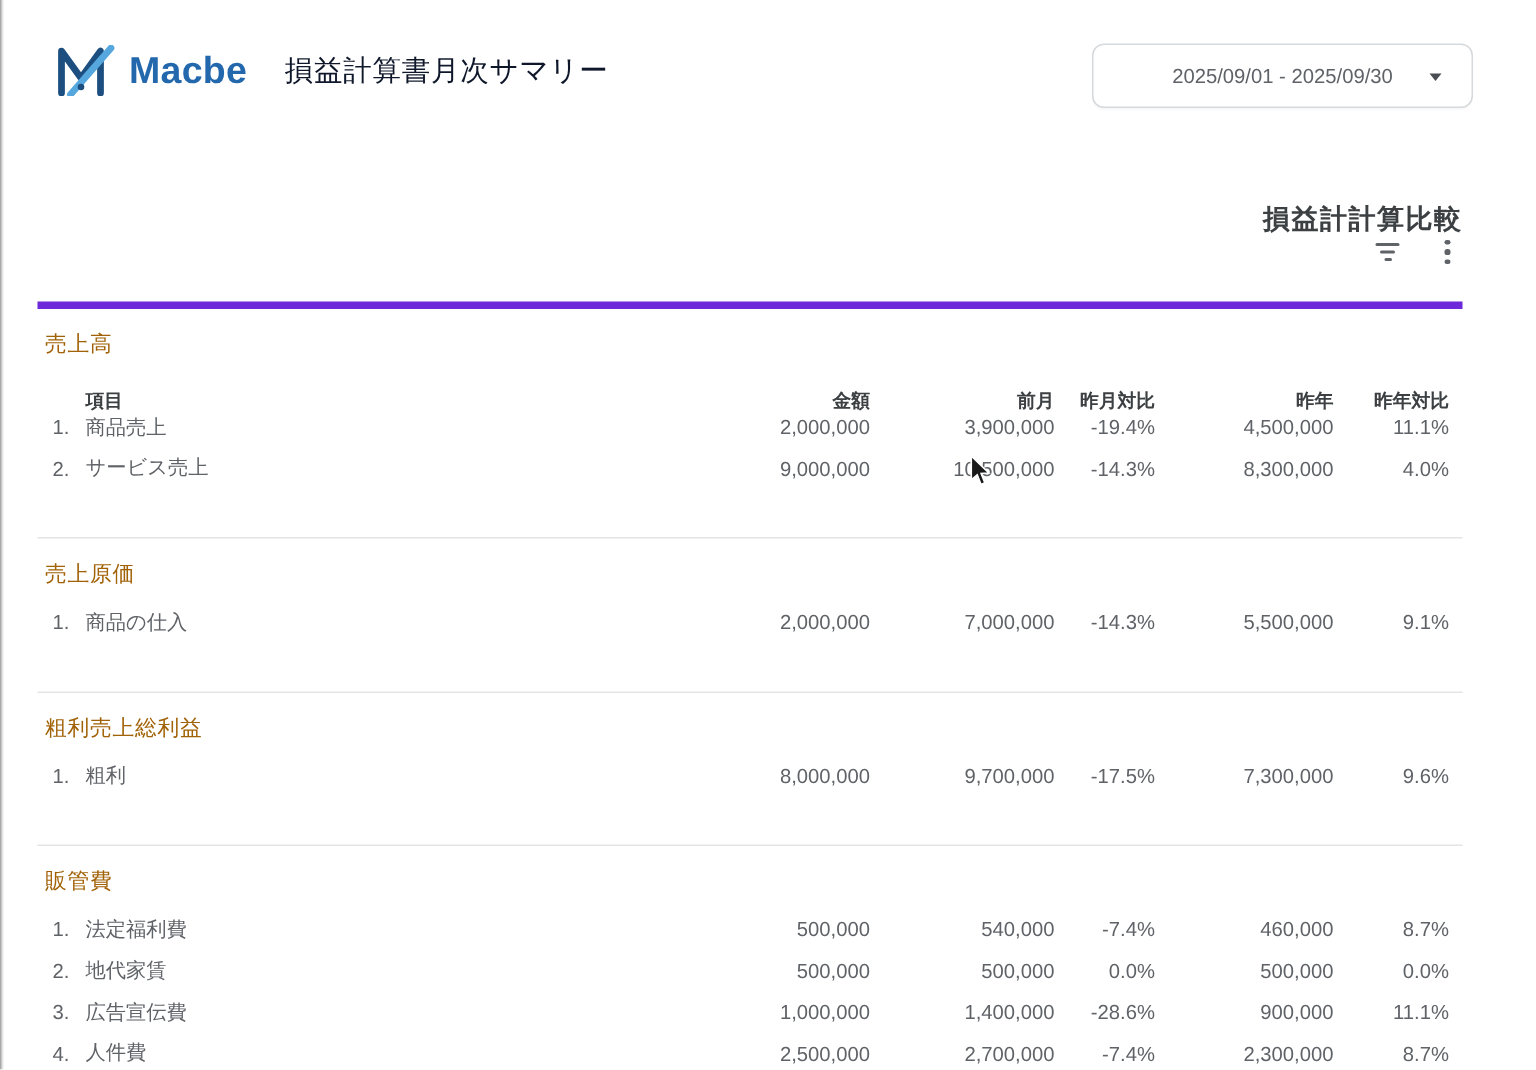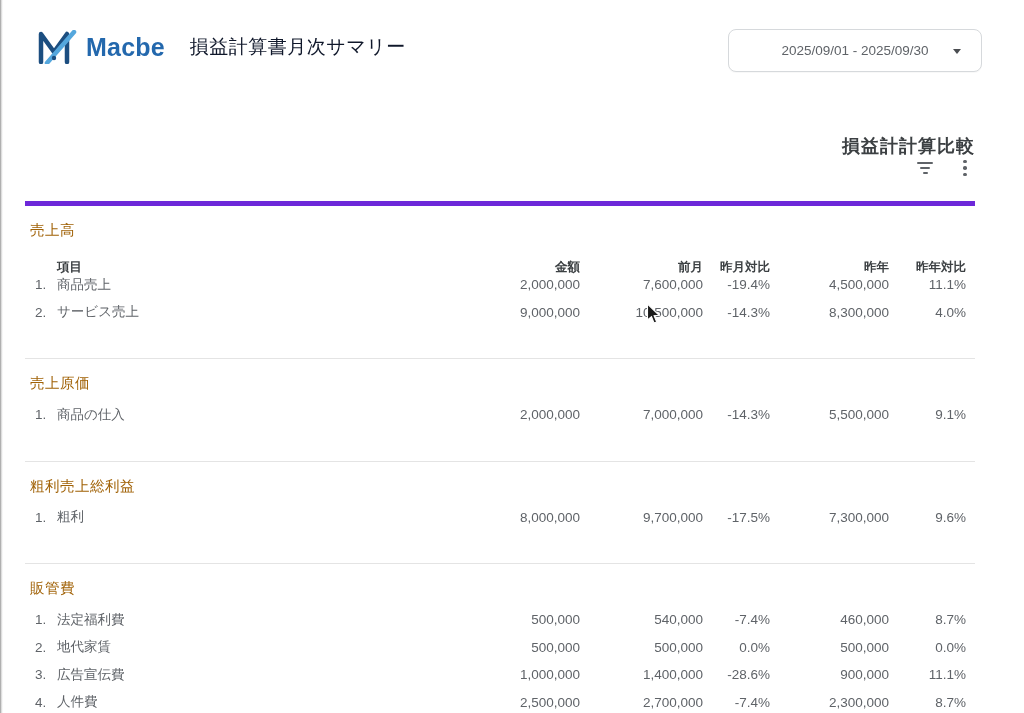--- a/index.html
+++ b/index.html
@@ -149,21 +149,21 @@
       <div class="c c-r">前月</div>
       <div class="c c-r">昨月対比</div>
       <div class="c c-r">昨年</div>
       <div class="c c-r c-last">昨年対比</div>
     </div>
     <div class="rows">
       <div class="t-row">
         <div class="c c-num">1.</div>
         <div class="c c-item">商品売上</div>
         <div class="c c-r">2,000,000</div>
-        <div class="c c-r">7,600,000</div>
+        <div class="c c-r">3,900,000</div>
         <div class="c c-r">-19.4%</div>
         <div class="c c-r">4,500,000</div>
         <div class="c c-r c-last">11.1%</div>
       </div>
       <div class="t-row">
         <div class="c c-num">2.</div>
         <div class="c c-item">サービス売上</div>
         <div class="c c-r">9,000,000</div>
         <div class="c c-r">10,500,000</div>
         <div class="c c-r">-14.3%</div>

